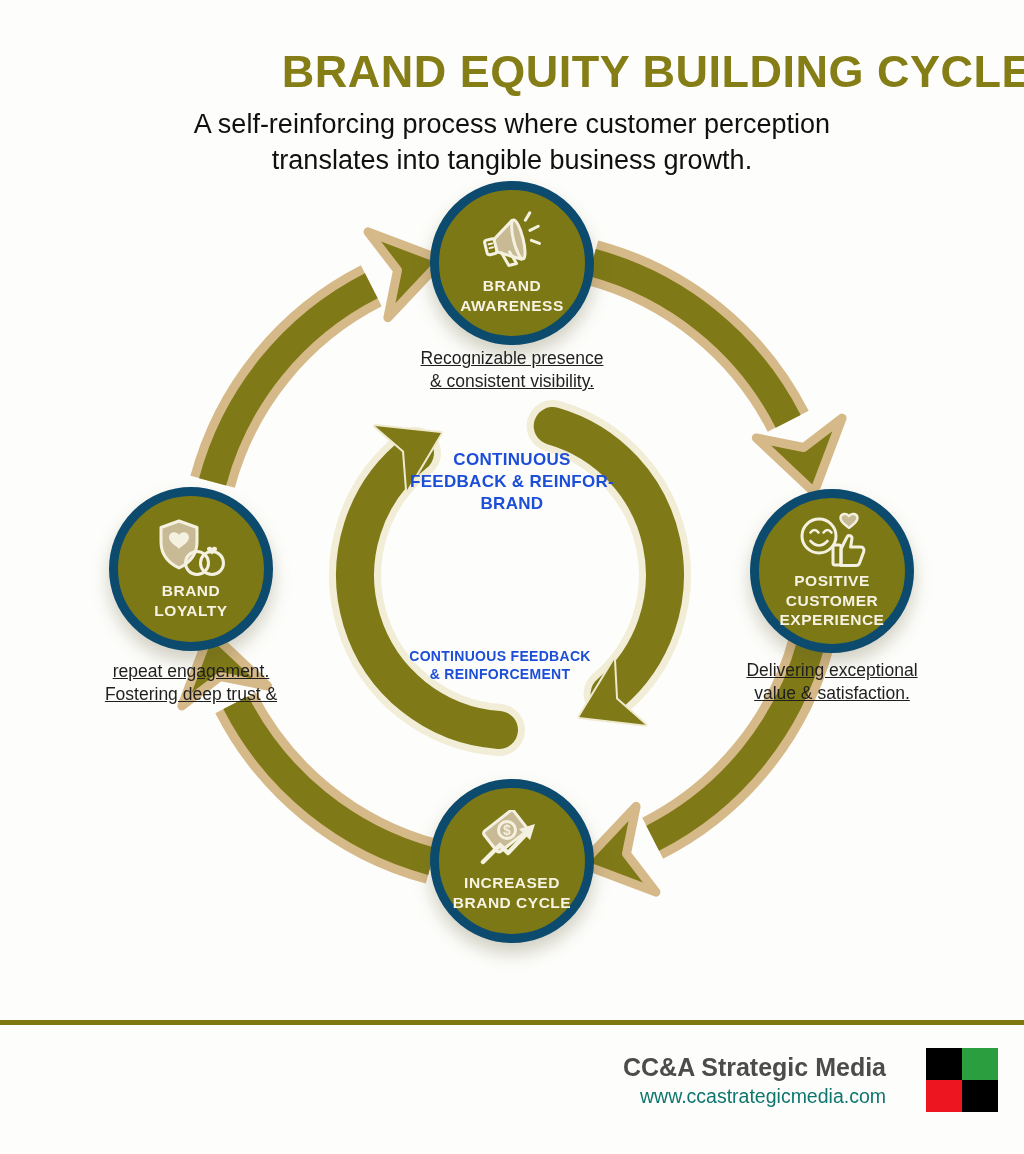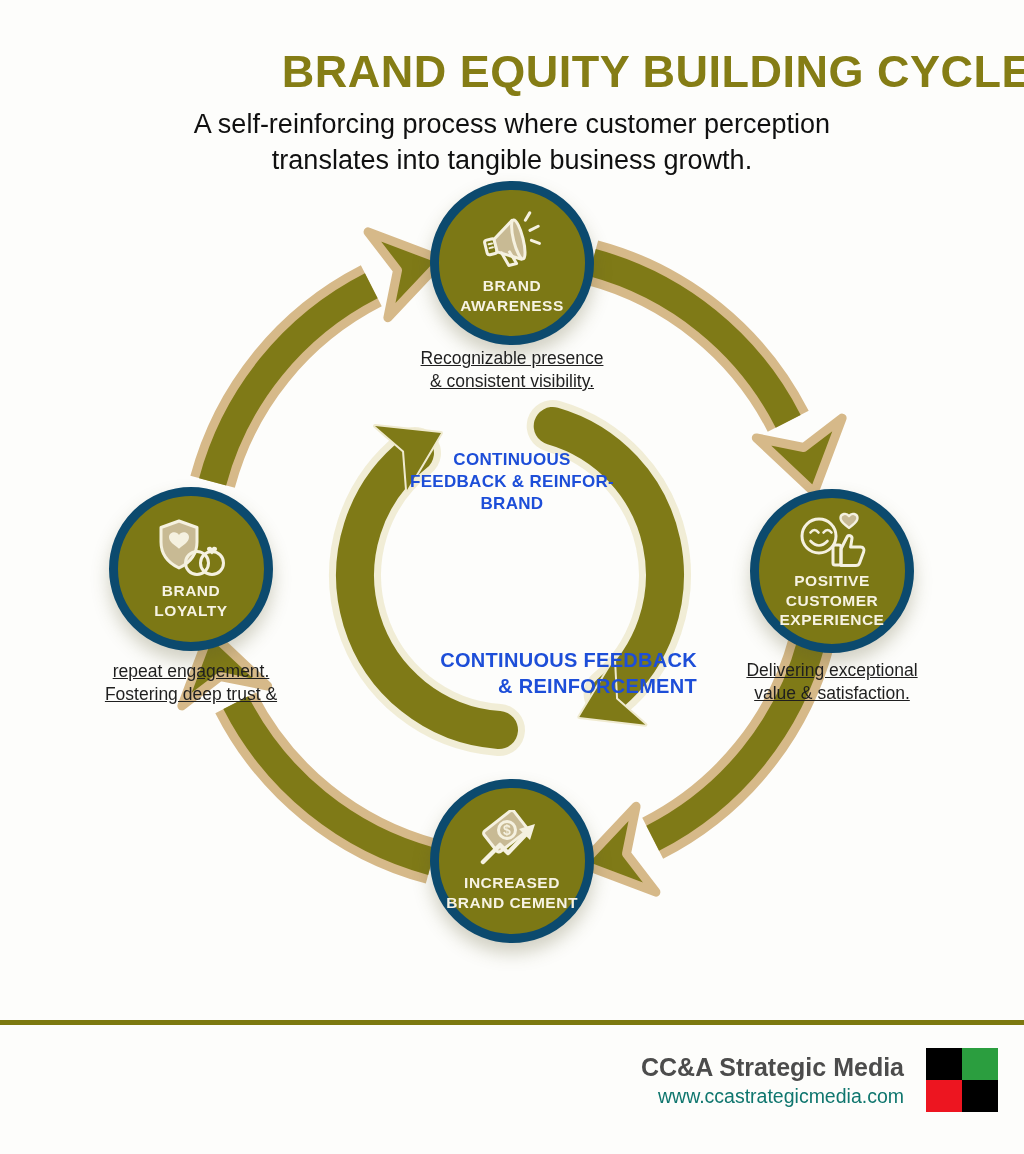--- a/index.html
+++ b/index.html
@@ -31,24 +31,24 @@
   .caption span { display:block; }
   .caption-awareness { left:377px; top:347px; }
   .caption-experience { left:697px; top:659px; }
   .caption-value { left:377px; top:951px; }
   .caption-loyalty { left:56px; top:660px; }
 
   .center-text { position:absolute; text-align:center; font-weight:800; color:#1d4ed8;
                  letter-spacing:0.3px; }
   .center-text span { display:block; }
   .center-top { left:380px; top:449px; width:264px; font-size:17px; line-height:1.28; }
-  .center-bottom { left:353px; top:648px; width:344px; font-size:20px; line-height:1.28;text-align:right; }
+  .center-bottom { left:328px; top:648px; width:344px; font-size:14px; line-height:1.28; }
 
   .footer-line { position:absolute; left:0; top:1020px; width:1024px; height:5px; background:#7c7910; }
-  .footer { position:absolute; right:26px; top:1048px; display:flex; align-items:center; gap:22px; }
+  .footer { position:absolute; right:26px; top:1048px; display:flex; align-items:center; gap:40px; }
   .footer-text { text-align:right; }
   .company { font-size:25px; font-weight:bold; color:#4c4c4c; }
   .website { font-size:19.5px; color:#0f766e; margin-top:3px; }
   .logo { width:72px; height:64px; display:grid; grid-template-columns:1fr 1fr; grid-template-rows:1fr 1fr; }
 </style>
 </head>
 <body>
 
 <div class="canvas">
 
@@ -146,21 +146,21 @@
           <rect x="14" y="8" width="38" height="26" rx="3" fill="#c8ba94"></rect>
         </g>
         <circle cx="34" cy="20" r="8.5"></circle>
         <text x="34" y="25" text-anchor="middle" font-size="14" font-weight="bold" fill="#f5f1e0" stroke="none" font-family="Liberation Sans, sans-serif">$</text>
         <path d="M10 52 L27 35 L35 43 L56 21" stroke-width="4.5"></path>
         <polygon points="62,14 46,19 57,30" fill="#f5f1e0" stroke="none"></polygon>
       </g>
     </svg>
     <div class="label">
       <span>INCREASED</span>
-      <span>BRAND CEMENT</span>
+      <span>BRAND CYCLE</span>
     </div>
   </div>
 
   <div class="node node-loyalty">
     <svg class="icon" width="78" height="60" viewBox="0 0 78 60">
       <g fill="none" stroke="#f5f1e0" stroke-width="3" stroke-linejoin="round" stroke-linecap="round">
         <path d="M27 3 L45 9.5 V24 C45 37 37.5 45 27 50 C16.5 45 9 37 9 24 V9.5 Z" fill="#c8ba94"></path>
         <path d="M27 17 c2.4 -4.4 10 -3.2 10 2.2 c0 5 -6.6 8.2 -10 11.6 c-3.4 -3.4 -10 -6.6 -10 -11.6 c0 -5.4 7.6 -6.6 10 -2.2" fill="#f5f1e0" stroke="none"></path>
         <circle cx="45" cy="45" r="11.5"></circle>
         <circle cx="60" cy="45" r="11.5"></circle>

